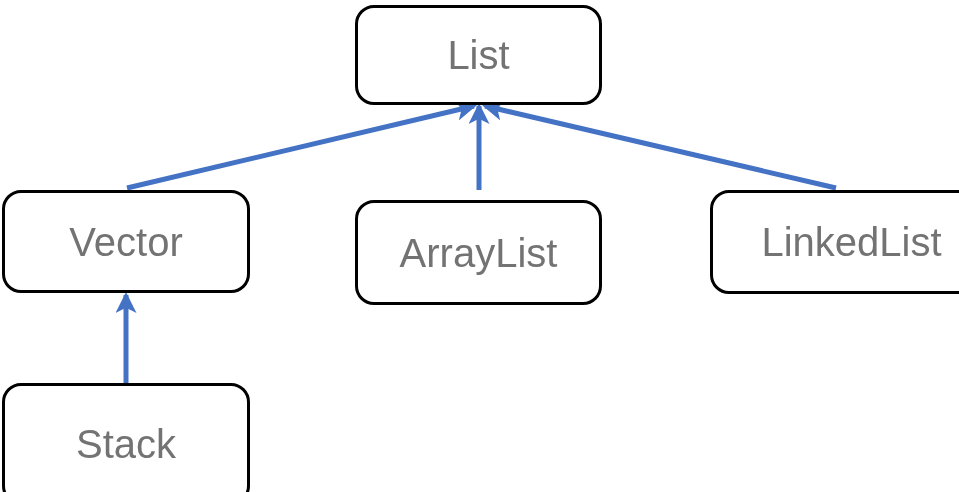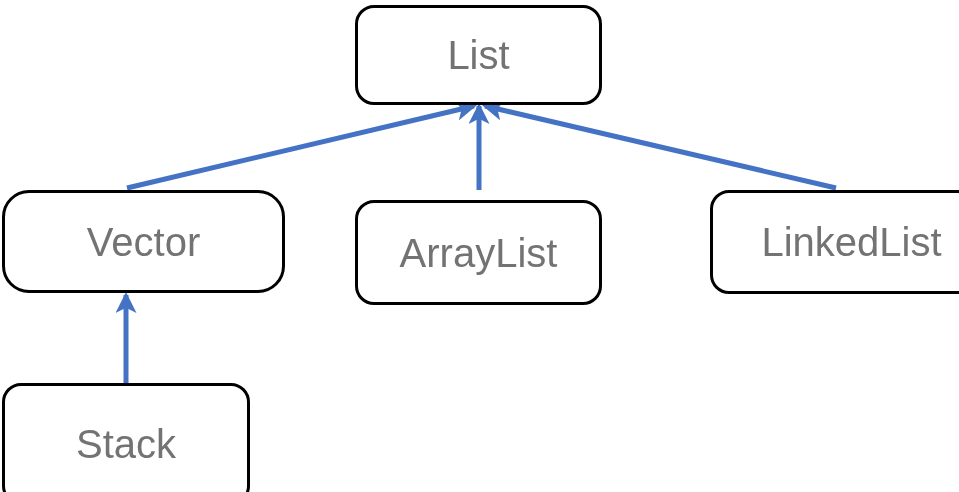--- a/index.html
+++ b/index.html
@@ -42,21 +42,21 @@
     font-weight: 300;
     font-size: 40px;
     line-height: 1;
     color: #737373;
     letter-spacing: 0px;
     white-space: nowrap;
     text-align: center;
   }
   
   #node-list      { left: 355px; top: 5px;   width: 247px; height: 100px; }
-  #node-vector    { left: 2px;   top: 190px; width: 283px; height: 103px; border-radius: 27px; }
+  #node-vector    { left: 2px;   top: 190px; width: 248px; height: 103px; }
   #node-arraylist { left: 355px; top: 200px; width: 247px; height: 105px; }
   #node-linkedlist{ left: 710px; top: 190px; width: 283px; height: 104px; }
   #node-stack     { left: 2px;   top: 383px; width: 248px; height: 122px; }
 </style>
 </head>
 <body>
 
 <div id="diagram-canvas">
 
   <svg id="connector-layer" width="959" height="492" viewBox="0 0 959 492" xmlns="http://www.w3.org/2000/svg">

